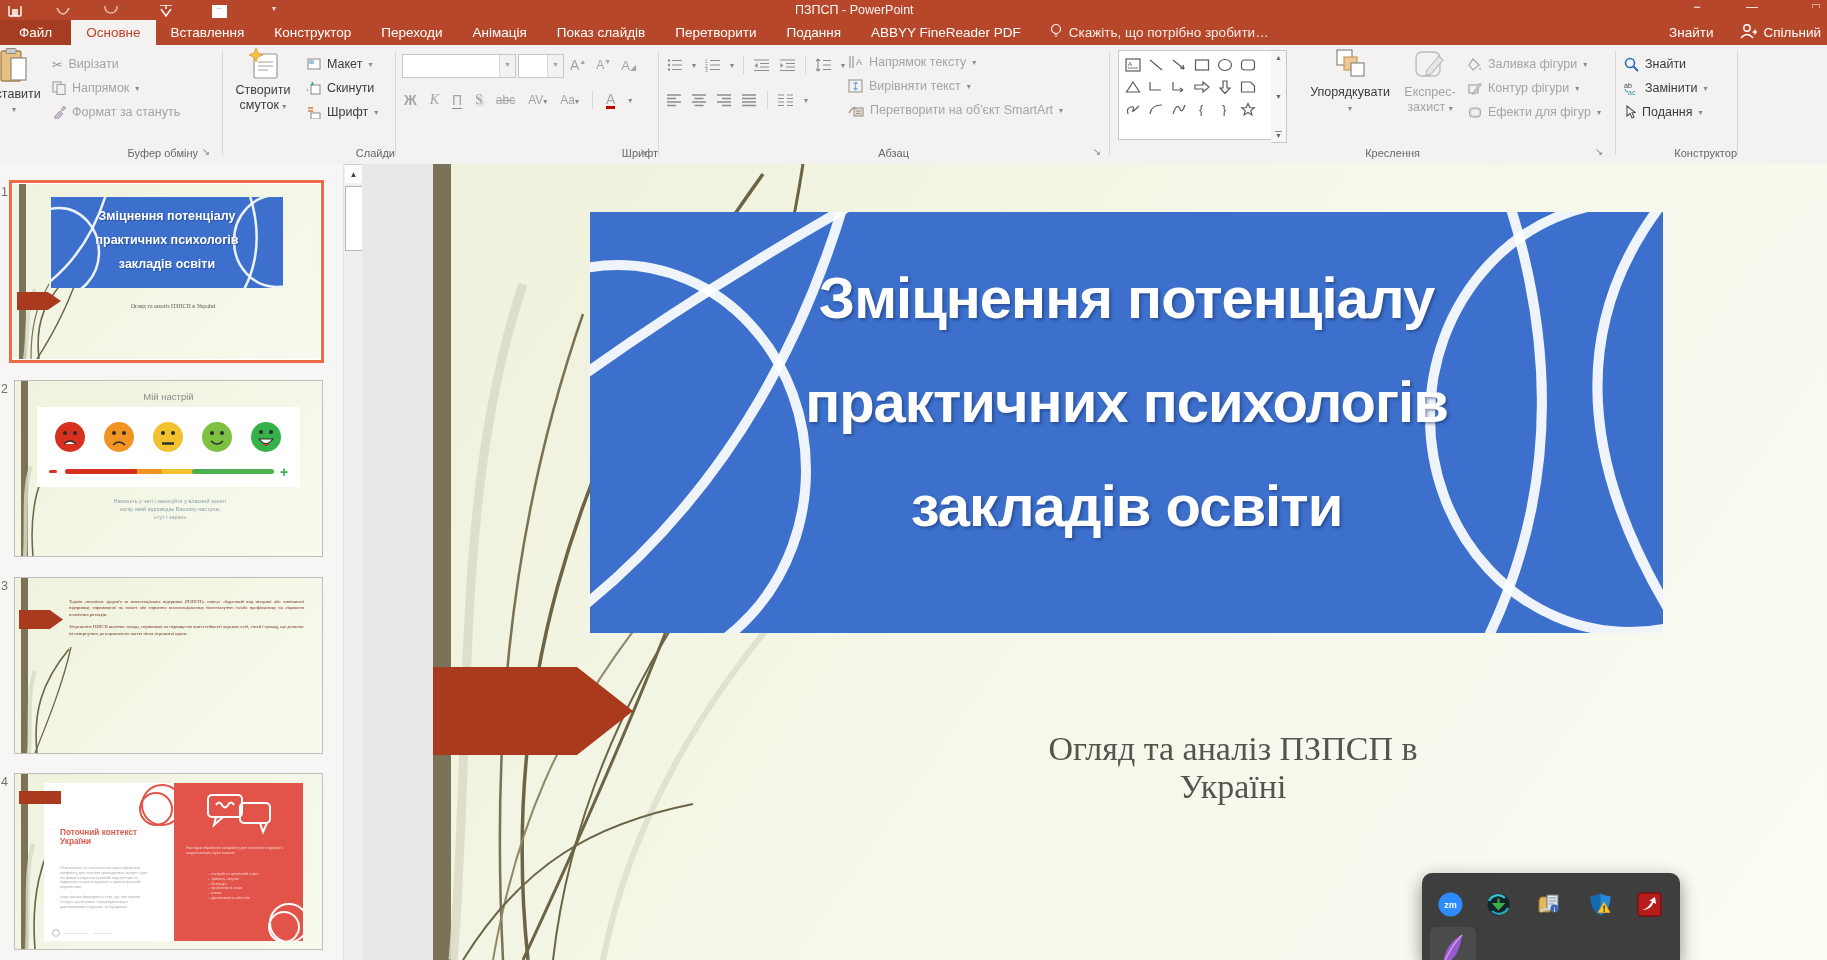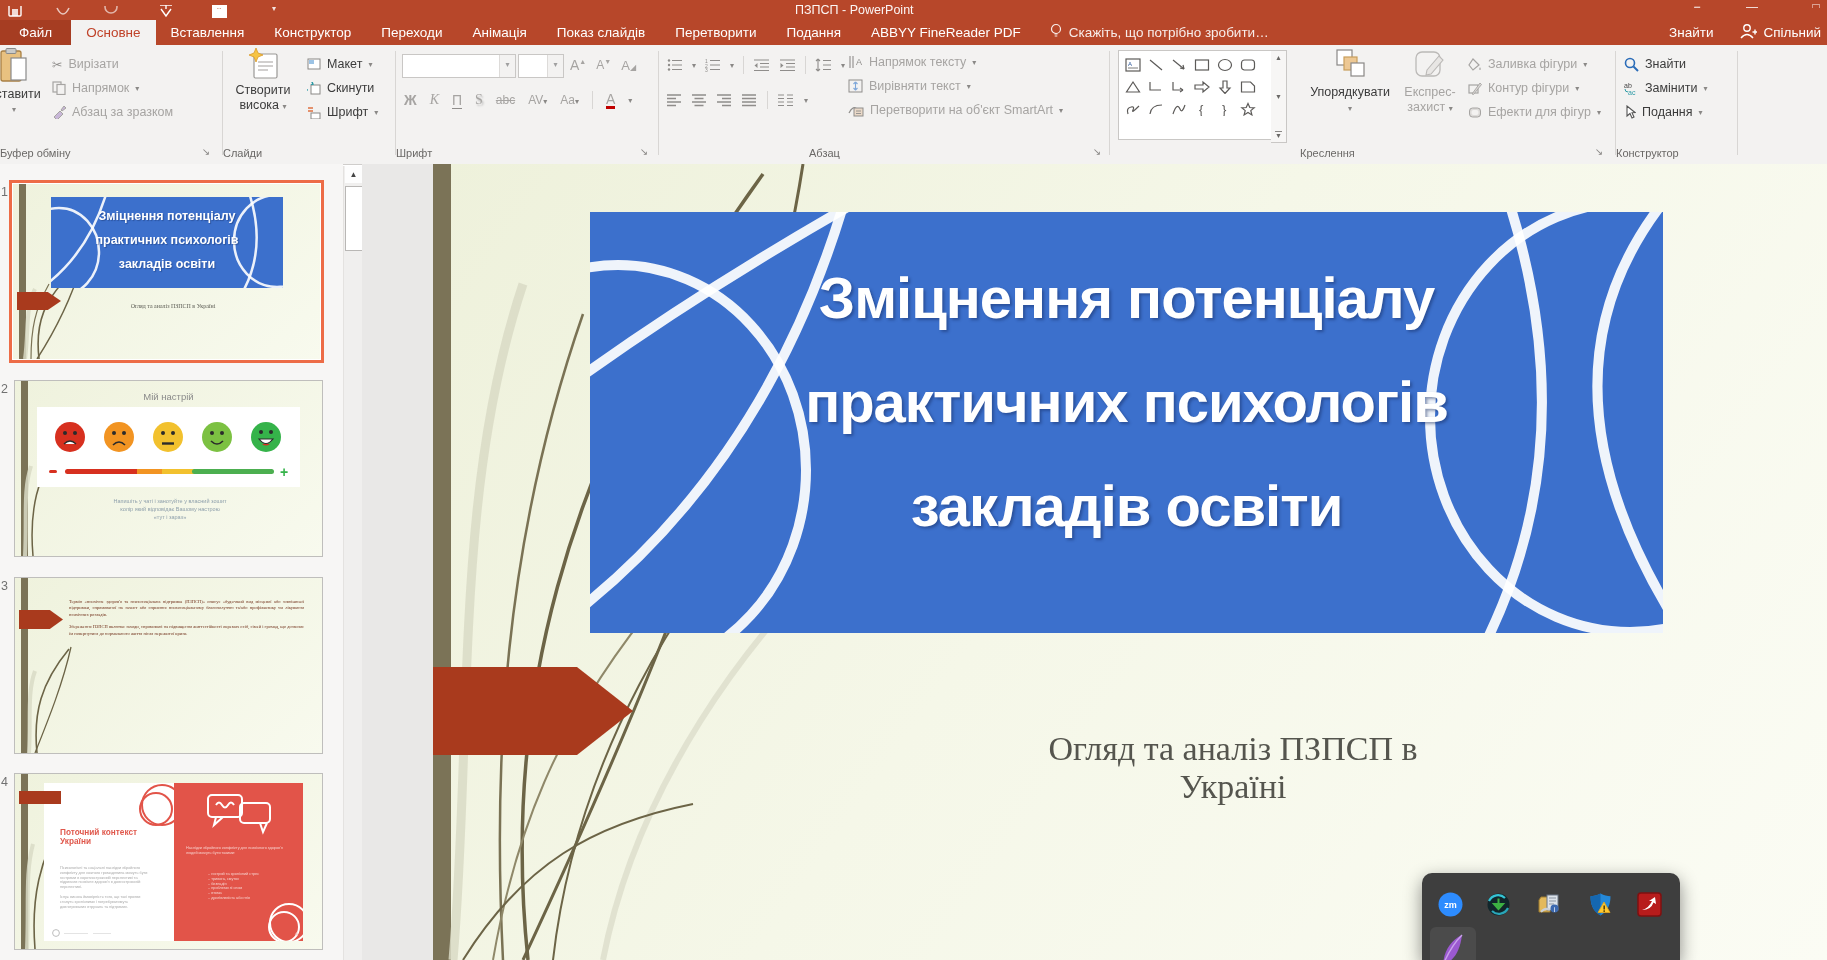--- a/index.html
+++ b/index.html
@@ -19,21 +19,21 @@
   .tab.active{background:#F3F2F1;color:#C0432A;}
   #tellme{display:flex;align-items:center;gap:7px;color:rgba(255,255,255,.9);font-size:13.5px;padding:0 14px;white-space:nowrap;}
   #tabrow .spacer{flex:1;}
   #signin{display:flex;align-items:center;color:#fff;font-size:13.5px;padding:0 14px;white-space:nowrap;}
   #share{display:flex;align-items:center;gap:6px;color:#fff;font-size:13.5px;padding:0 6px 0 12px;white-space:nowrap;}
 
   
   #ribbon{position:absolute;left:0;top:45px;width:1827px;height:119px;background:#F3F2F1;border-bottom:1px solid #CFCDCB;}
   .grp{position:absolute;top:0;height:119px;}
   .gdiv{position:absolute;top:6px;height:104px;width:1px;background:#D8D6D4;}
-  .glabel{position:absolute;bottom:5px;left:0;right:0;text-align:left;font-size:11px;color:#6a6866;white-space:nowrap;margin-top:19px;}
+  .glabel{position:absolute;bottom:5px;left:0;right:0;text-align:right;font-size:11px;color:#6a6866;white-space:nowrap;margin-top:19px;}
   .lnch{position:absolute;bottom:4px;width:14px;height:14px;color:#8a8886;font-size:10px;line-height:14px;text-align:center;border:1px solid transparent;}
   .row{position:absolute;height:22px;display:flex;align-items:center;gap:6px;font-size:12.5px;color:#3b3b3b;white-space:nowrap;}
   .row.dis{color:#A6A4A2;}
   .caret{font-size:8px;color:#8a8886;}
   .biglbl{font-size:12.5px;color:#3b3b3b;text-align:center;line-height:15px;}
   .bigbtn{position:absolute;top:3px;display:flex;flex-direction:column;align-items:center;gap:3px;}
   .combo{position:relative;height:22px;border:1px solid #C9C7C5;background:#fff;}
   .combo .dd{position:absolute;right:0;top:0;width:15px;height:100%;background:#F3F2F1;border-left:1px solid #DDDBD9;color:#a0a0a0;font-size:8px;text-align:center;line-height:20px;}
   .glyphbtn{display:inline-block;text-align:center;color:#8f8d8b;}
   .shape-cell{width:23px;height:22px;display:flex;align-items:center;justify-content:center;}
@@ -185,36 +185,36 @@
             <rect x="1" y="1" width="8" height="10" fill="none" stroke="#A6A4A2" stroke-width="1.2"></rect>
             <rect x="5" y="3.5" width="8" height="10" fill="#F3F2F1" stroke="#A6A4A2" stroke-width="1.2"></rect>
           </svg>
         <span>Напрямок</span>
         <span class="caret">▾</span>
       </div>
       <div class="row dis" style="left:52px;top:56px">
         <svg width="14" height="14" viewBox="0 0 14 14">
             <path d="M2,12 L8,6 l3,3 -6,6z M9,5 l3,-4 2,2 -4,3z" fill="#C8B7D8" stroke="#A6A4A2" stroke-width="1"></path>
           </svg>
-        <span>Абзац за зразком</span>
+        <span>Формат за стануть</span>
       </div>
       <div class="glabel" style="right:24px">Буфер обміну</div>
       <span class="lnch" style="left:198px">↘</span>
     </div>
     <div class="gdiv" style="left:222px"></div>
 
     <div class="grp" style="left:223px;width:172px">
       <div class="bigbtn" style="left:4px;width:72px">
         <svg width="30" height="32" viewBox="0 0 30 32">
           <rect x="6" y="6" width="23" height="24" rx="1.5" fill="#fff" stroke="#9a9896" stroke-width="1.2"></rect>
           <path d="M10,14 h15 M10,18 h15 M10,22 h10" stroke="#c2c0be" stroke-width="1.4"></path>
           <path d="M8,0 l2,5 5,2 -5,2 -2,5 -2,-5 -5,-2 5,-2z" fill="#F6C443" stroke="#D99A2B" stroke-width=".8"></path>
         </svg>
         <span class="biglbl"><span>Створити</span><br>
-        <span>висока</span> <span class="caret">▾</span></span>
+        <span>смуток</span> <span class="caret">▾</span></span>
       </div>
       <div class="row" style="left:84px;top:8px">
         <svg width="14" height="12" viewBox="0 0 14 12">
             <rect x="1" y="1" width="12" height="10" fill="#fff" stroke="#8a8886"></rect>
             <rect x="2" y="2" width="5" height="4" fill="#9CC3E5"></rect>
           </svg>
         <span>Макет</span>
           <span class="caret">▾</span>
       </div>
       <div class="row" style="left:84px;top:32px">

